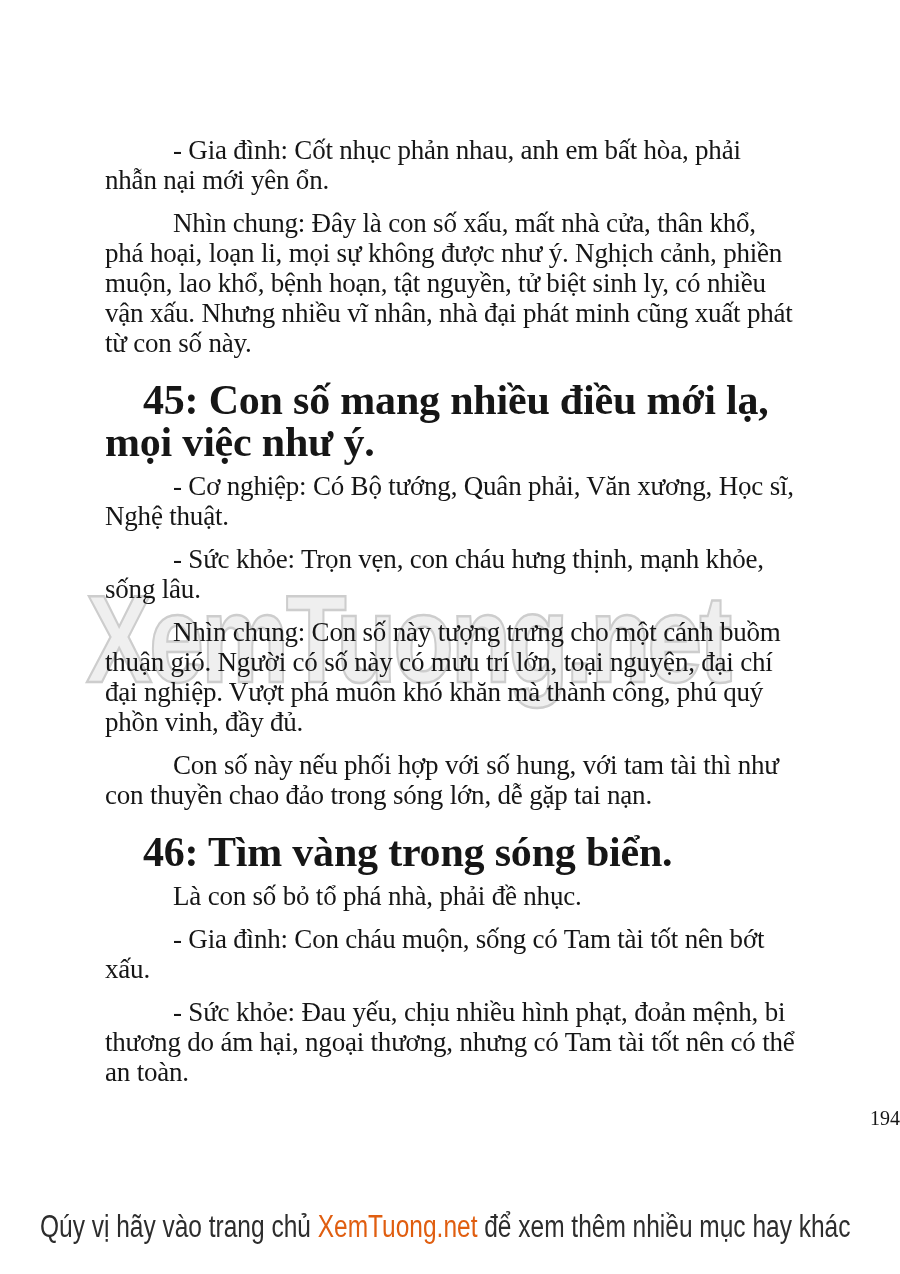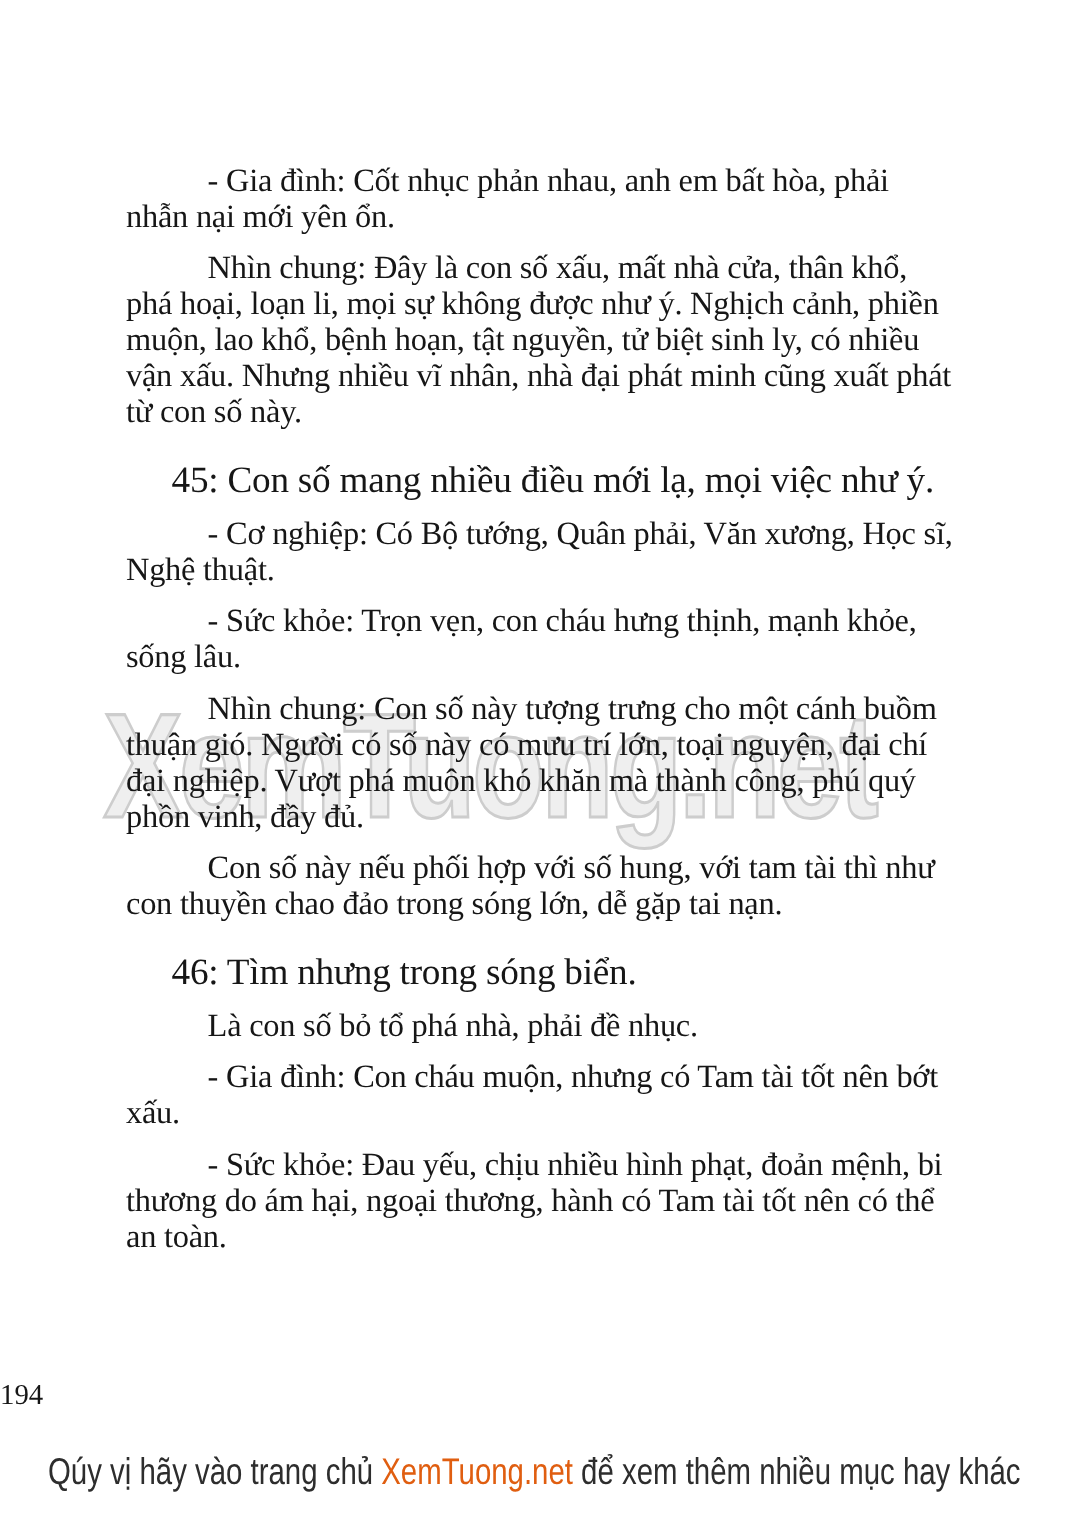--- a/index.html
+++ b/index.html
@@ -20,23 +20,23 @@
     z-index: 2;
   }
   .para {
     font-size: 27px;
     line-height: 30px;
     margin: 0 0 13px 0;
     text-indent: 68px;
     letter-spacing: -0.2px;
   }
   .heading {
-    font-size: 31px;
+    font-size: 42px;
     line-height: 42px;
-    font-weight: 400;
+    font-weight: 700;
     margin: 21px 0 8px 0;
     text-indent: 38px;
     letter-spacing: -0.2px;
   }
   .watermark {
     position: absolute;
     top: 568px;
     left: 86px;
     z-index: 1;
     font-family: "Liberation Sans", sans-serif;
@@ -48,25 +48,24 @@
     -webkit-text-stroke: 2.5px #cdcdcd;
     transform: scaleX(0.80);
     transform-origin: 0 50%;
     user-select: none;
   }
   .page-number {
     position: absolute;
     top: 1103px;
     left: 0;
     width: 100%;
-    text-align: left;
-    font-size: 24px;
+    text-align: right;
+    font-size: 20px;
     line-height: 30px;
     z-index: 2;
-    margin-top: 45px;
   }
   .footer {
     position: absolute;
     top: 1207px;
     left: 40px;
     z-index: 2;
     font-family: "Liberation Sans", sans-serif;
     font-size: 31px;
     line-height: 40px;
     color: #2d2d2d;
@@ -84,24 +83,24 @@
   <div class="watermark">XemTuong.net</div>
 
   <div class="content">
     <p class="para">- Gia đình: Cốt nhục phản nhau, anh em bất hòa, phải nhẫn nại mới yên ổn.</p>
     <p class="para">Nhìn chung: Đây là con số xấu, mất nhà cửa, thân khổ, phá hoại, loạn li, mọi sự không được như ý. Nghịch cảnh, phiền muộn, lao khổ, bệnh hoạn, tật nguyền, tử biệt sinh ly, có nhiều vận xấu. Nhưng nhiều vĩ nhân, nhà đại phát minh cũng xuất phát từ con số này.</p>
     <h2 class="heading">45: Con số mang nhiều điều mới lạ, mọi việc như ý.</h2>
     <p class="para">- Cơ nghiệp: Có Bộ tướng, Quân phải, Văn xương, Học sĩ, Nghệ thuật.</p>
     <p class="para">- Sức khỏe: Trọn vẹn, con cháu hưng thịnh, mạnh khỏe, sống lâu.</p>
     <p class="para">Nhìn chung: Con số này tượng trưng cho một cánh buồm thuận gió. Người có số này có mưu trí lớn, toại nguyện, đại chí đại nghiệp. Vượt phá muôn khó khăn mà thành công, phú quý phồn vinh, đầy đủ.</p>
     <p class="para">Con số này nếu phối hợp với số hung, với tam tài thì như con thuyền chao đảo trong sóng lớn, dễ gặp tai nạn.</p>
-    <h2 class="heading">46: Tìm nhưng trong sóng biển.</h2>
+    <h2 class="heading">46: Tìm vàng trong sóng biển.</h2>
     <p class="para">Là con số bỏ tổ phá nhà, phải đề nhục.</p>
-    <p class="para">- Gia đình: Con cháu muộn, nhưng có Tam tài tốt nên bớt xấu.</p>
-    <p class="para">- Sức khỏe: Đau yếu, chịu nhiều hình phạt, đoản mệnh, bi thương do ám hại, ngoại thương, hành có Tam tài tốt nên có thể an toàn.</p>
+    <p class="para">- Gia đình: Con cháu muộn, sống có Tam tài tốt nên bớt xấu.</p>
+    <p class="para">- Sức khỏe: Đau yếu, chịu nhiều hình phạt, đoản mệnh, bi thương do ám hại, ngoại thương, nhưng có Tam tài tốt nên có thể an toàn.</p>
   </div>
 
   <div class="page-number">194</div>
 
   <div class="footer">
     <span>Qúy vị hãy vào trang chủ </span><span class="brand">XemTuong.net</span><span> để xem thêm nhiều mục hay khác</span>
   </div>
 
 </div>
 

